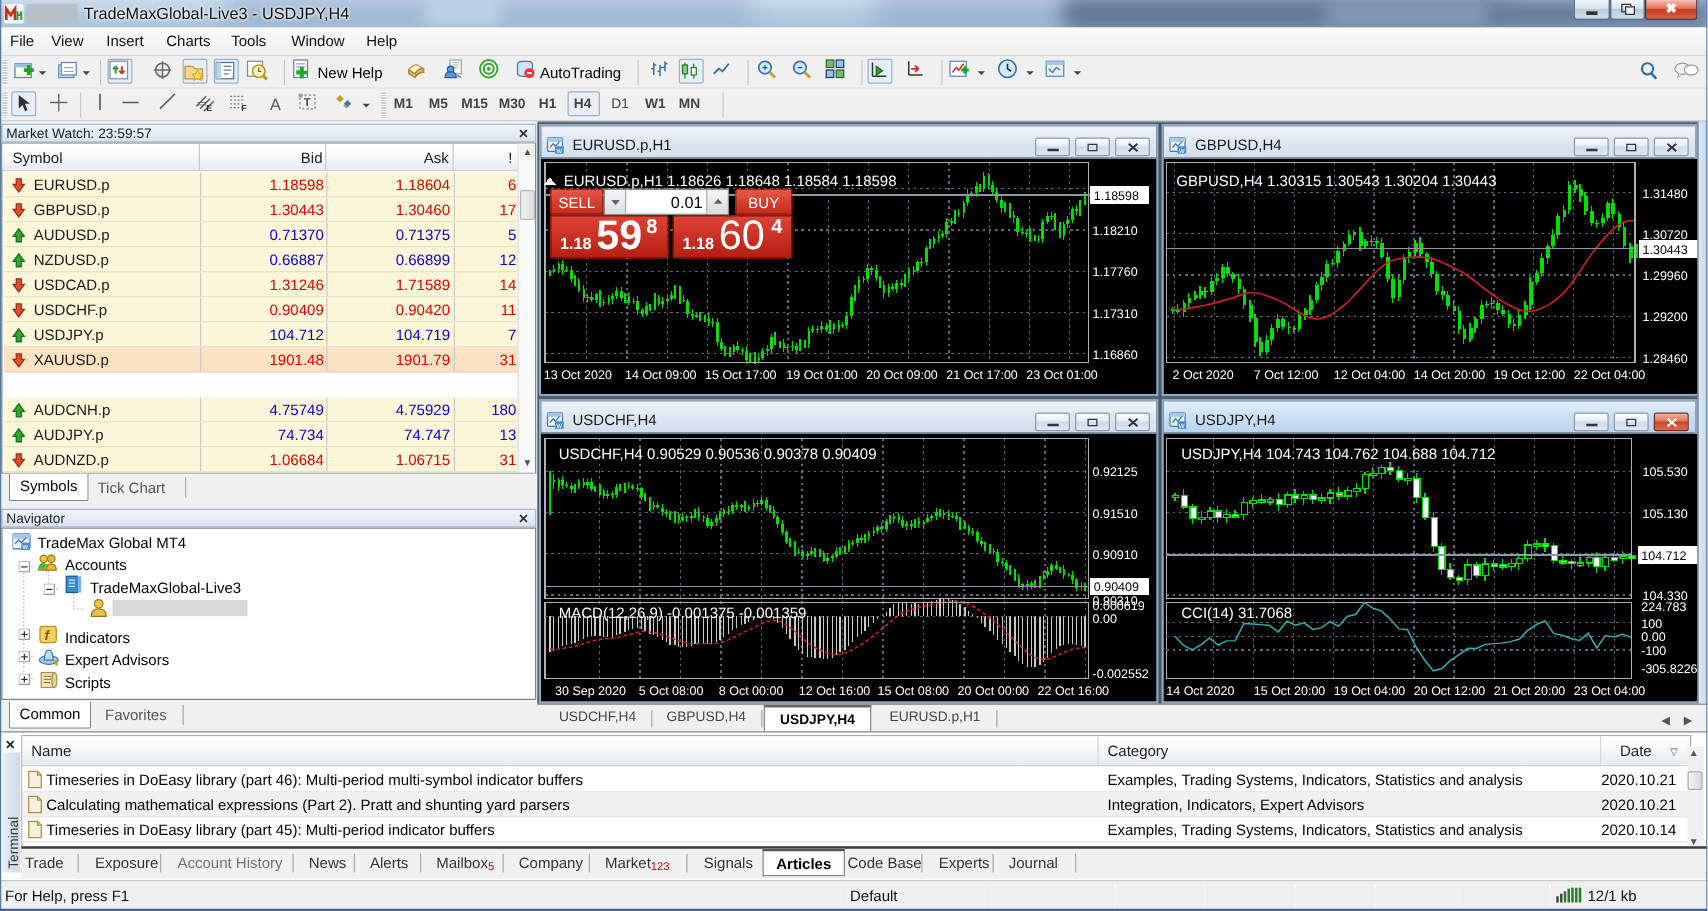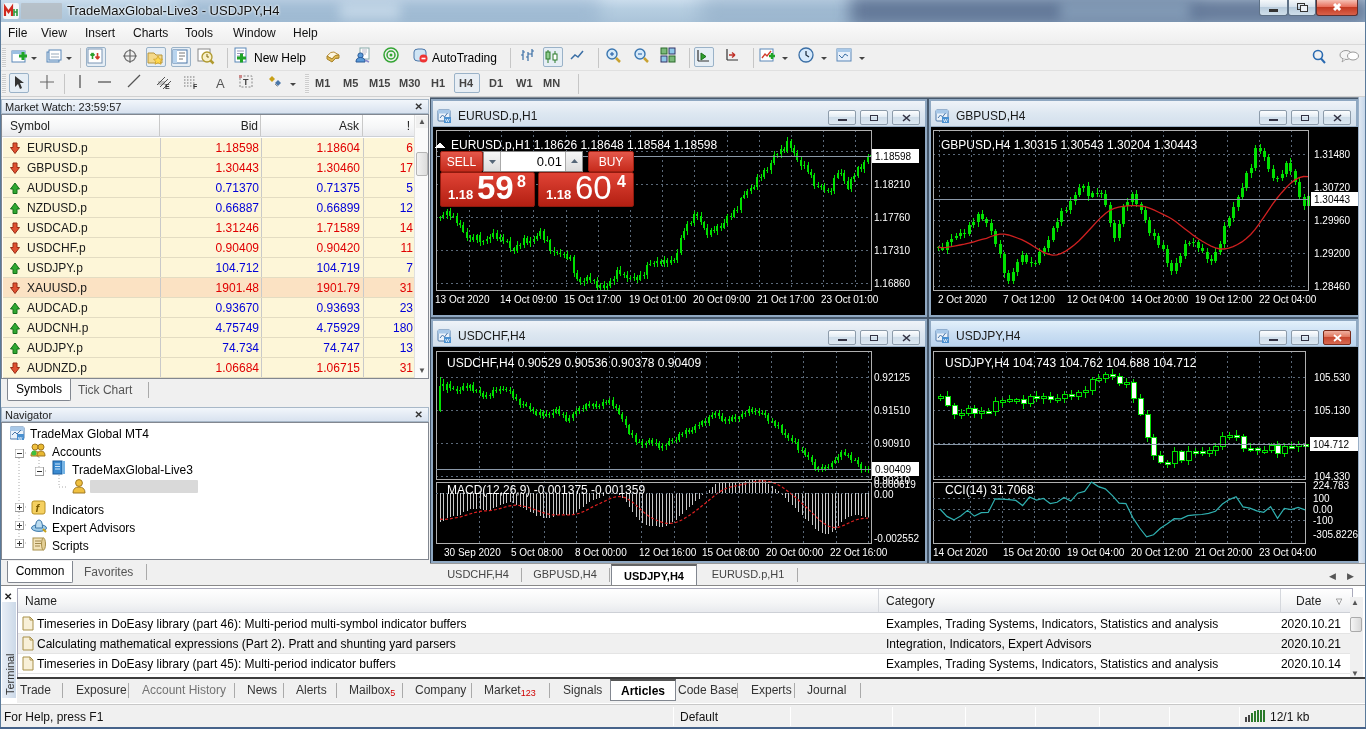--- a/index.html
+++ b/index.html
@@ -299,21 +299,21 @@
       <path d="M0 9 L6 9 L3 12 Z" fill="#444"></path>
     </svg>
     <div class="grip" style="left:305px;top:3px;height:20px"></div>
     <div class="abs" style="left:315px;top:6px;font-size:11px;font-weight:bold;color:#444">M1</div>
     <div class="abs" style="left:343px;top:6px;font-size:11px;font-weight:bold;color:#444">M5</div>
     <div class="abs" style="left:369px;top:6px;font-size:11px;font-weight:bold;color:#444">M15</div>
     <div class="abs" style="left:399px;top:6px;font-size:11px;font-weight:bold;color:#444">M30</div>
     <div class="abs" style="left:431px;top:6px;font-size:11px;font-weight:bold;color:#444">H1</div>
     <div class="abs" style="left:454px;top:2px;width:26px;height:20px;background:#e8eef4;border:1px solid #9ab2c8;border-radius:2px"></div>
     <div class="abs" style="left:459px;top:6px;font-size:11px;font-weight:bold;color:#444">H4</div>
-    <div class="abs" style="left:489px;top:6px;font-size:11px;font-weight:bold;color:#444">D1</div>
+    <div class="abs" style="left:489px;top:6px;font-size:11px;font-weight:normal;color:#444">D1</div>
     <div class="abs" style="left:516px;top:6px;font-size:11px;font-weight:bold;color:#444">W1</div>
     <div class="abs" style="left:543px;top:6px;font-size:11px;font-weight:bold;color:#444">MN</div>
     <div class="sep" style="left:578px;top:3px;height:20px"></div>
   </div>
 <div class="ptitle" style="left:1px;top:99px;width:428px">Market Watch: 23:59:57<span style="position:absolute;right:5px;top:1px;color:#333;font-weight:bold;font-size:10px">✕</span></div>
 <div class="abs" style="left:1px;top:114px;width:428px;height:265px;background:#fff;border:1px solid #828790">
     <div class="abs" style="left:0;top:0;width:426px;height:22px;background:linear-gradient(#ffffff,#f5f6f7 60%,#e9eaee);border-bottom:1px solid #cdd0d6">
       <div class="abs" style="left:8px;top:4px;font-size:12px;color:#222">Symbol</div>
       <div class="abs" style="left:160px;top:4px;width:96px;text-align:right;font-size:12px;color:#222">Bid</div>
       <div class="abs" style="left:260px;top:4px;width:97px;text-align:right;font-size:12px;color:#222">Ask</div>
@@ -407,32 +407,20 @@
       <div class="cvline" style="left:360px"></div>
     </div>
     <div class="mwrow" style="top:163px;background:#fbe2c3">
       <svg width="16" height="16" style="position:absolute;left:4px;top:2px">
         <path d="M3.5 7.5 L8 13.5 L12.5 7.5 H10 V3 H6 V7.5 Z" fill="#e05030" stroke="#9a2c14" stroke-width="1"></path>
       </svg>
       <span class="mwr-sym">XAUUSD.p</span>
       <span class="mwr-bid red">1901.48</span>
       <span class="mwr-ask red">1901.79</span>
       <span class="mwr-sp red">31</span>
-      <div class="cvline" style="left:157px"></div>
-      <div class="cvline" style="left:258px"></div>
-      <div class="cvline" style="left:360px"></div>
-    </div>
-    <div class="mwrow" style="top:183px;background:#fdf6d8">
-      <svg width="16" height="16" style="position:absolute;left:4px;top:2px">
-        <path d="M3.5 9 L8 3 L12.5 9 H10 V13.5 H6 V9 Z" fill="#2fa82f" stroke="#15701a" stroke-width="1"></path>
-      </svg>
-      <span class="mwr-sym">AUDCAD.p</span>
-      <span class="mwr-bid blue">0.93670</span>
-      <span class="mwr-ask blue">0.93693</span>
-      <span class="mwr-sp blue">23</span>
       <div class="cvline" style="left:157px"></div>
       <div class="cvline" style="left:258px"></div>
       <div class="cvline" style="left:360px"></div>
     </div>
     <div class="mwrow" style="top:203px;background:#fdf6d8">
       <svg width="16" height="16" style="position:absolute;left:4px;top:2px">
         <path d="M3.5 9 L8 3 L12.5 9 H10 V13.5 H6 V9 Z" fill="#2fa82f" stroke="#15701a" stroke-width="1"></path>
       </svg>
       <span class="mwr-sym">AUDCNH.p</span>
       <span class="mwr-bid blue">4.75749</span>

